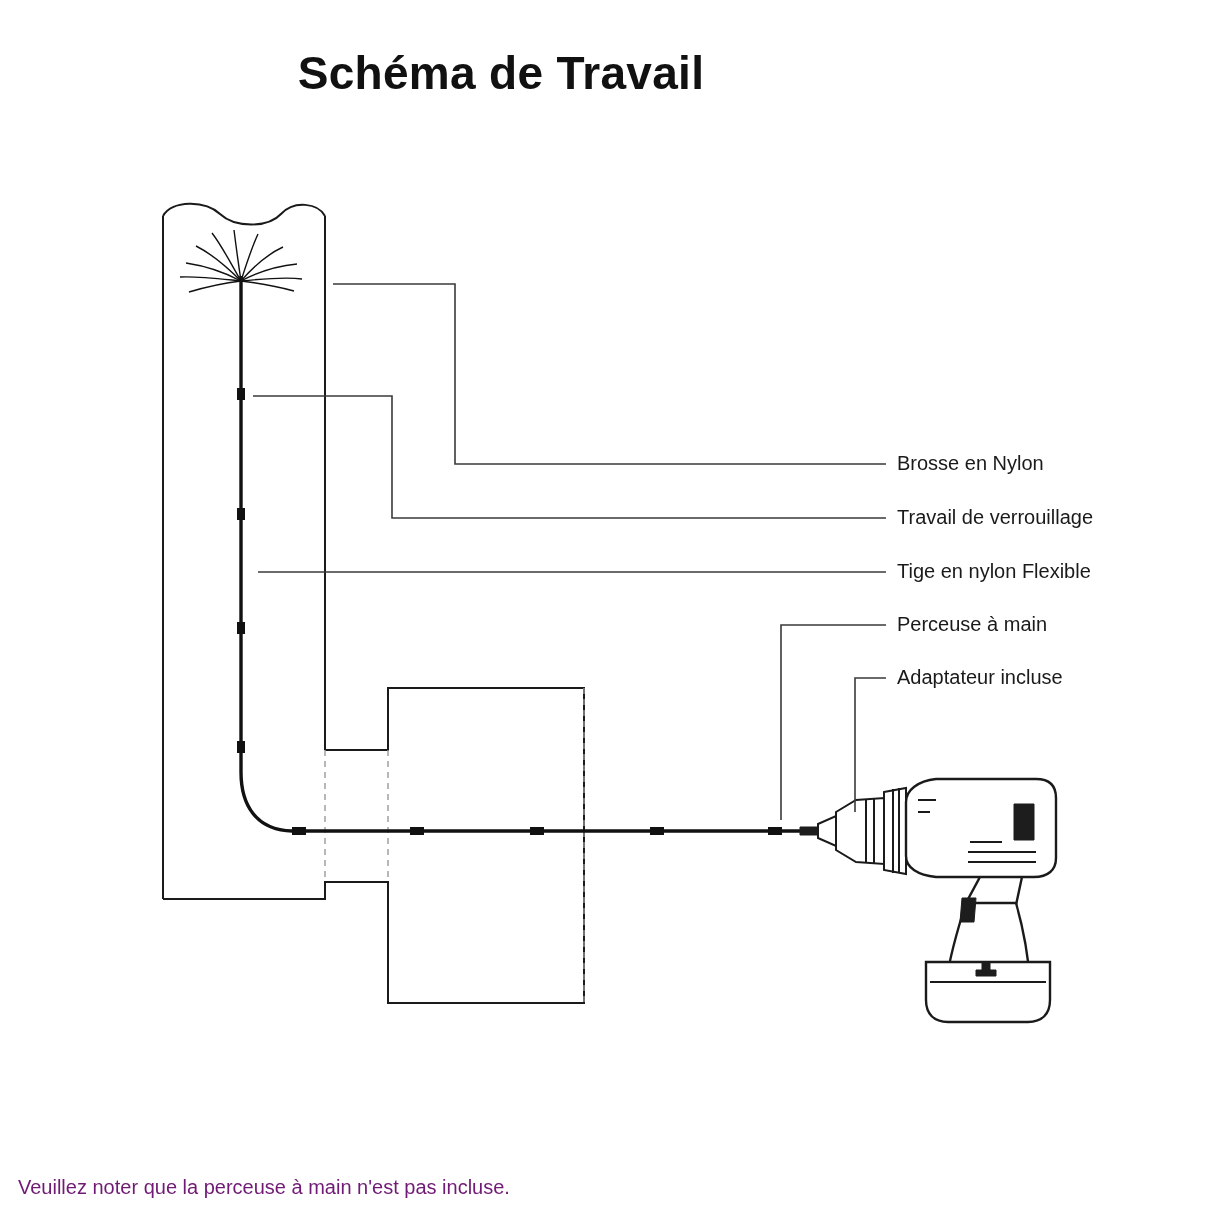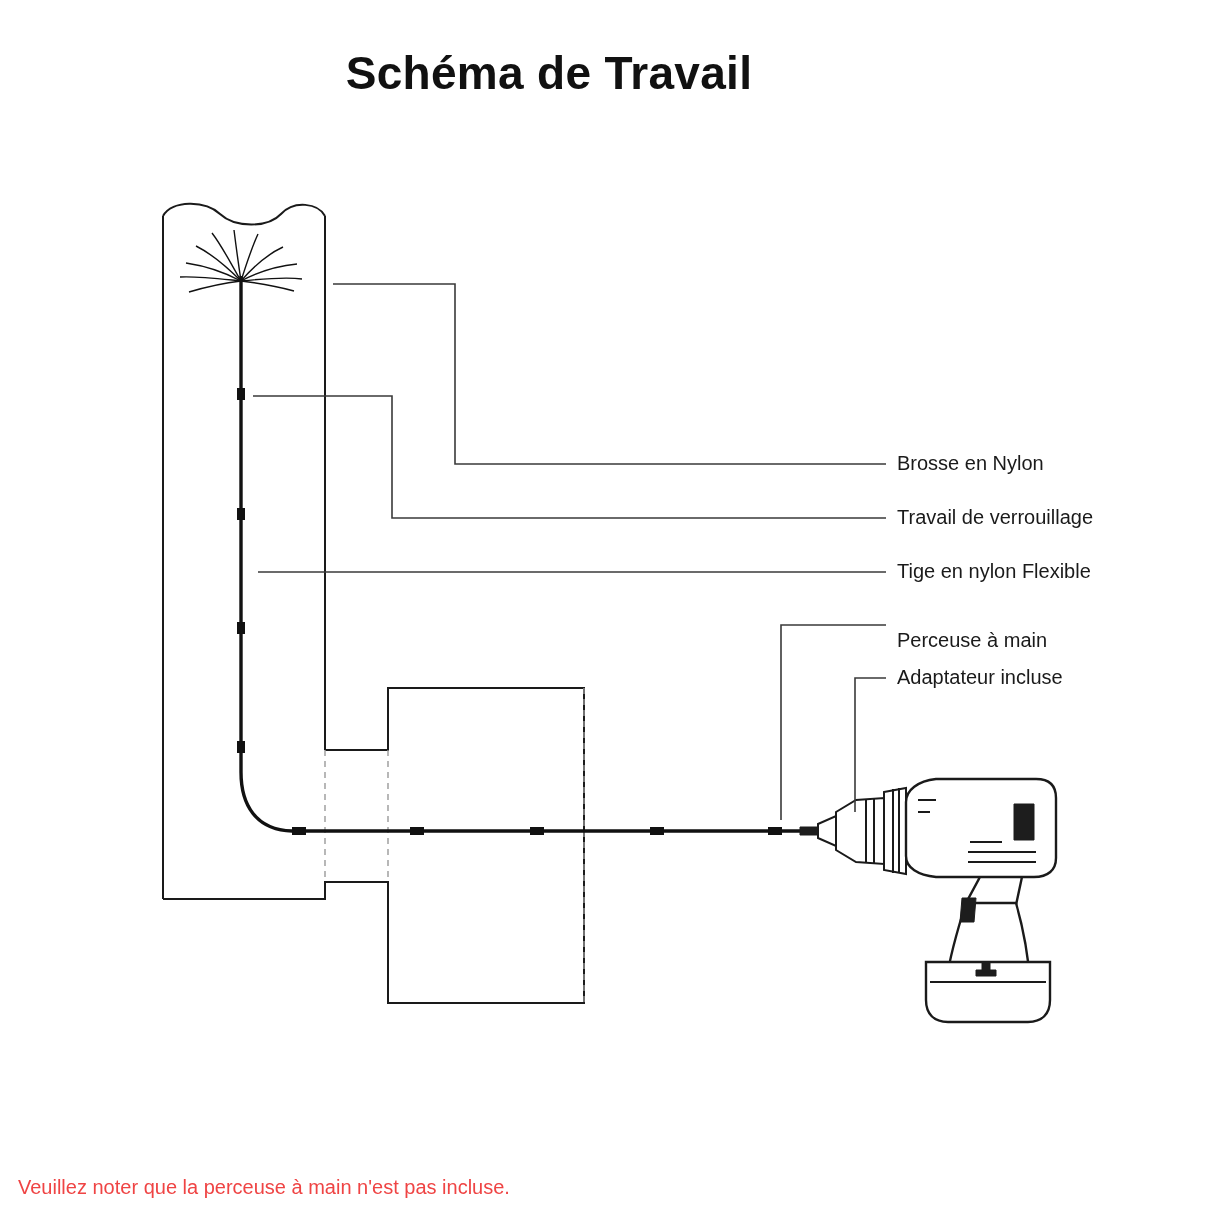--- a/index.html
+++ b/index.html
@@ -23,34 +23,33 @@
   #title {
     position: absolute;
     top: 46px;
     left: 0;
     width: 1002px;
     text-align: center;
     font-size: 46px;
     font-weight: bold;
     letter-spacing: 0.3px;
     color: #111111;
-    padding-left: 48px;
   }
   .callout-label {
     position: absolute;
     font-size: 20px;
     color: #1a1a1a;
     white-space: nowrap;
   }
   #footnote {
     position: absolute;
     left: 18px;
     top: 1176px;
     font-size: 20px;
-    color: #ef4444;
+    color: #701a75;
     white-space: nowrap;
     text-align: center;
   }
   svg#art {
     position: absolute;
     left: 0;
     top: 0;
   }
   .ln { fill: none; stroke: #1a1a1a; stroke-width: 2; }
   .ln-thin { fill: none; stroke: #3a3a3a; stroke-width: 1.6; }
@@ -164,19 +163,19 @@
       <path class="ln-thin" d="M855,812 L855,678 L886,678"></path>
     </g>
   </svg>
 
   <div class="callout-label" style="left:897px; top:452px;">Brosse en Nylon</div>
 
   <div class="callout-label" style="left:897px; top:506px;">Travail de verrouillage</div>
 
   <div class="callout-label" style="left:897px; top:560px;">Tige en nylon Flexible</div>
 
-  <div class="callout-label" style="left:897px; top:613px;margin-top:16px;">Perceuse à main</div>
+  <div class="callout-label" style="left:897px; top:613px;">Perceuse à main</div>
 
   <div class="callout-label" style="left:897px; top:666px;">Adaptateur incluse</div>
 
   <div id="footnote">Veuillez noter que la perceuse à main n'est pas incluse.</div>
 
 </div>
 
 </body></html>

